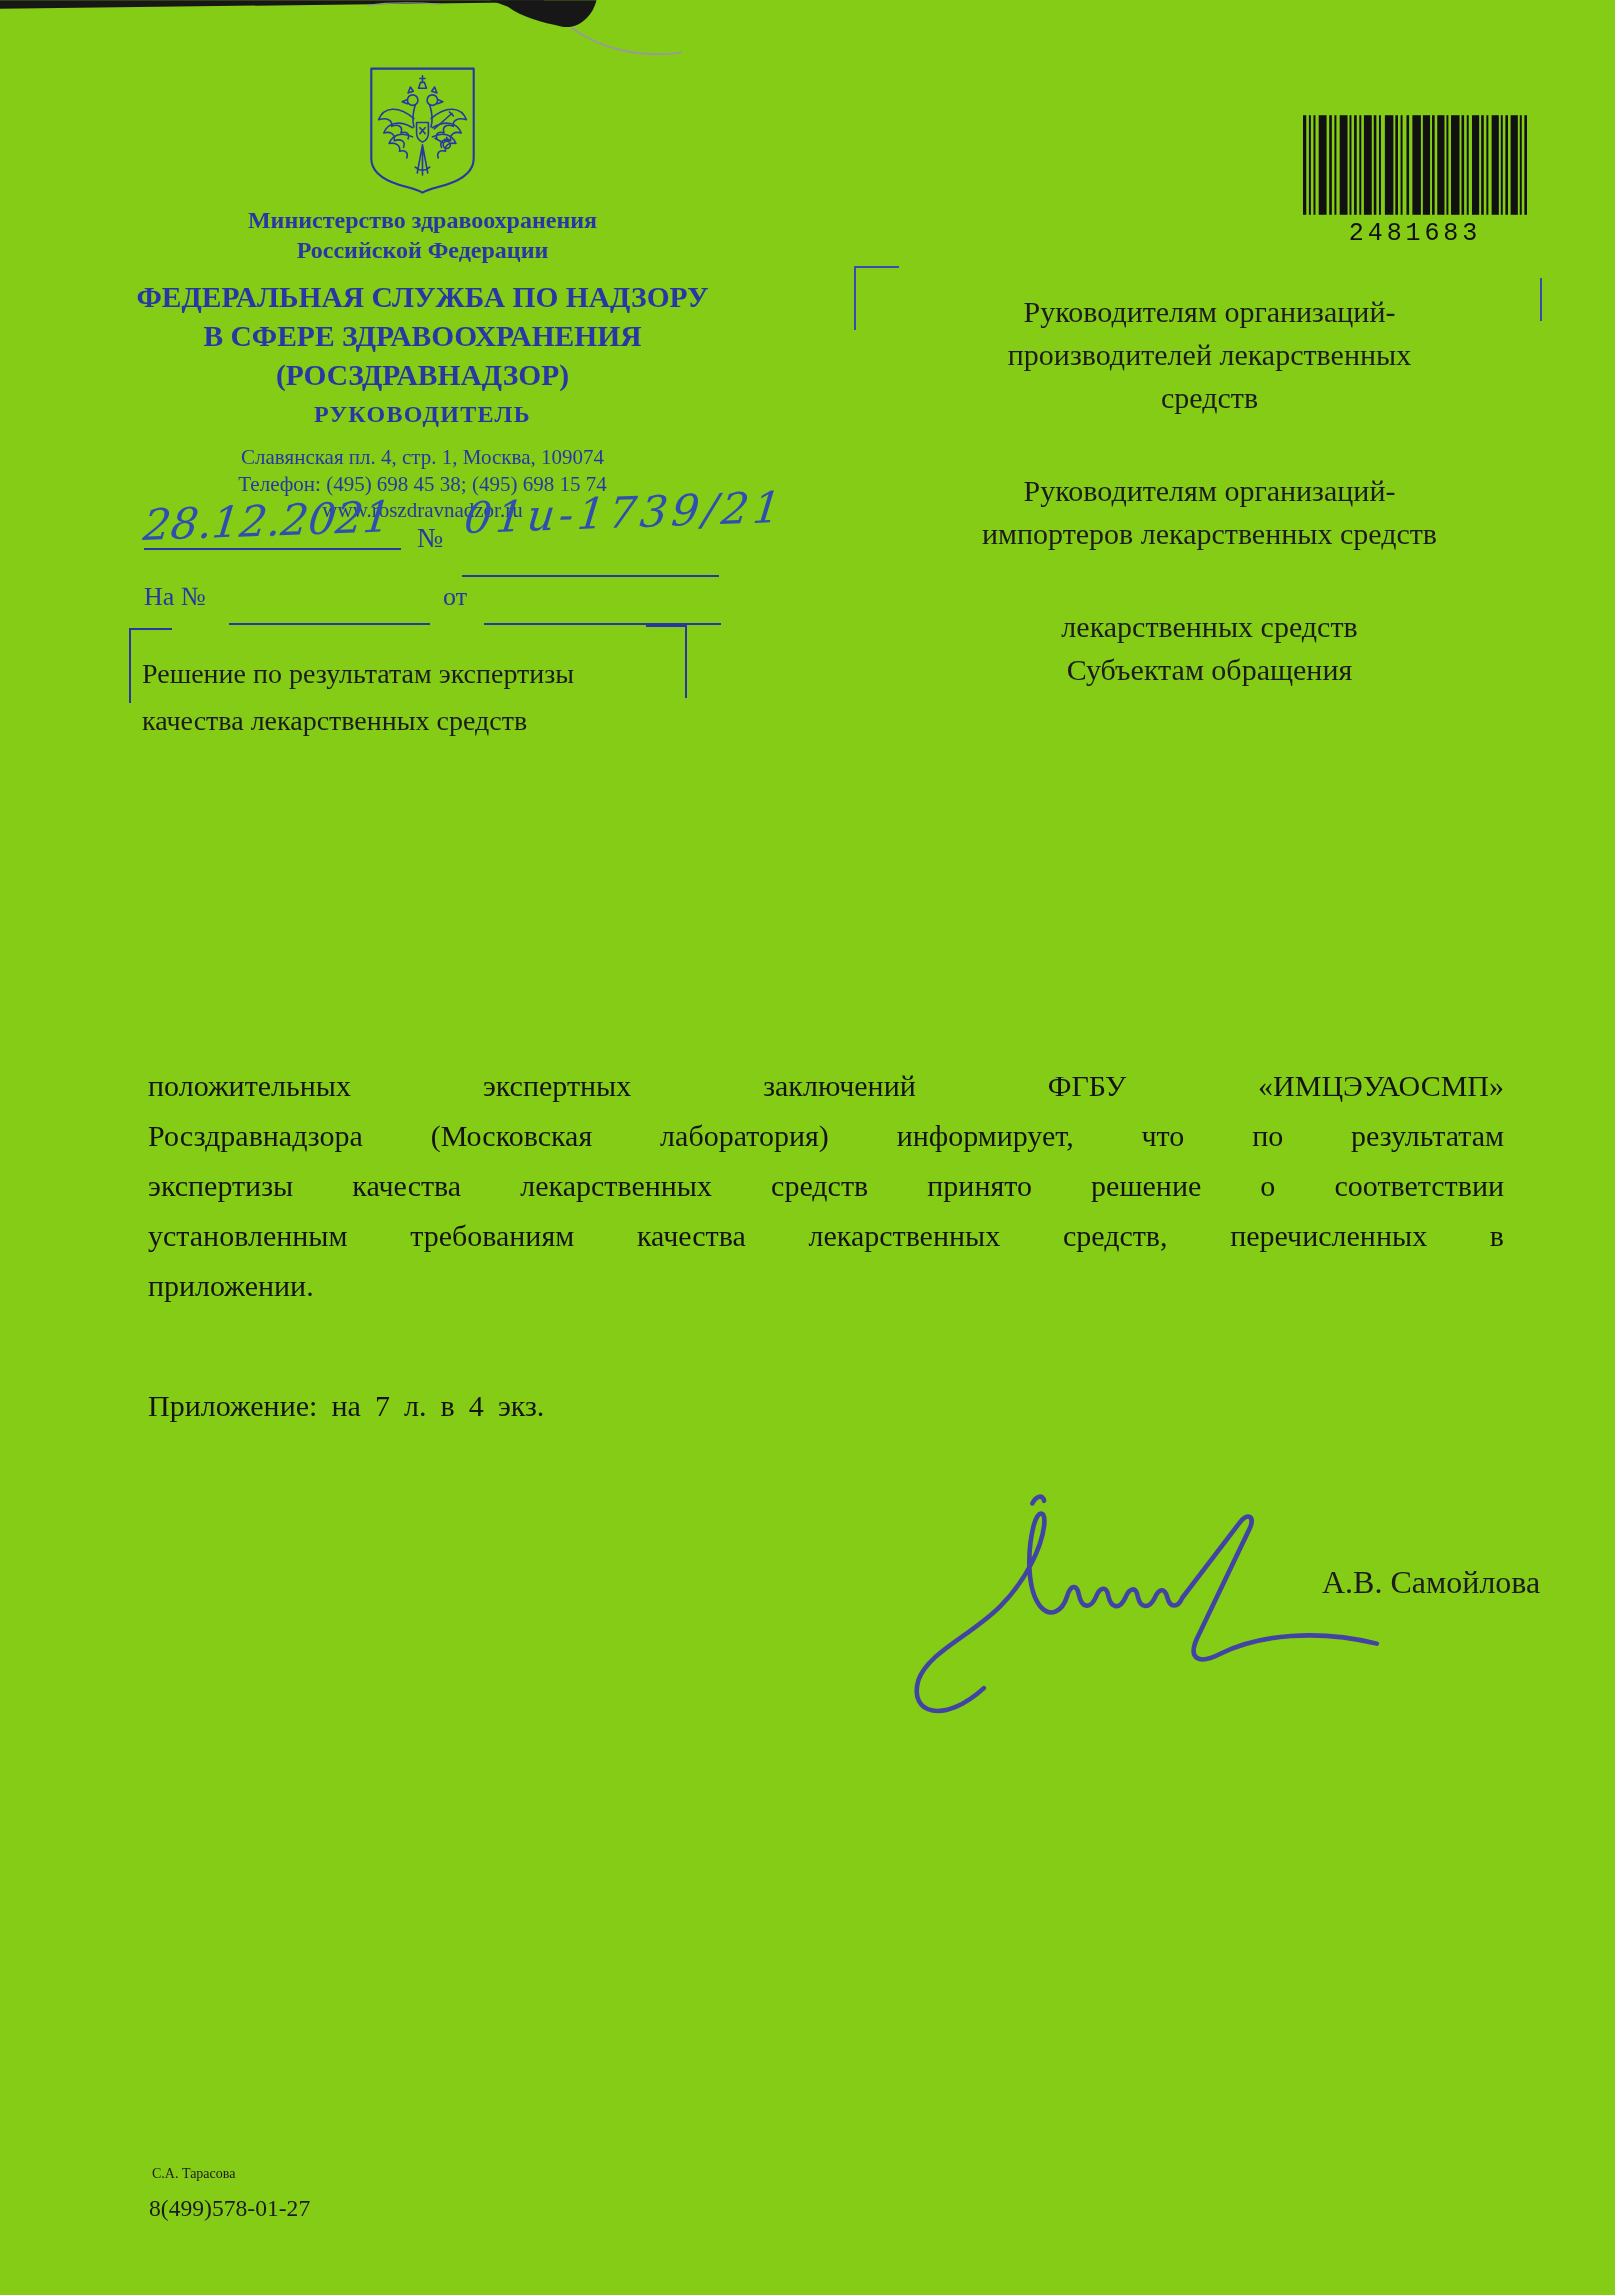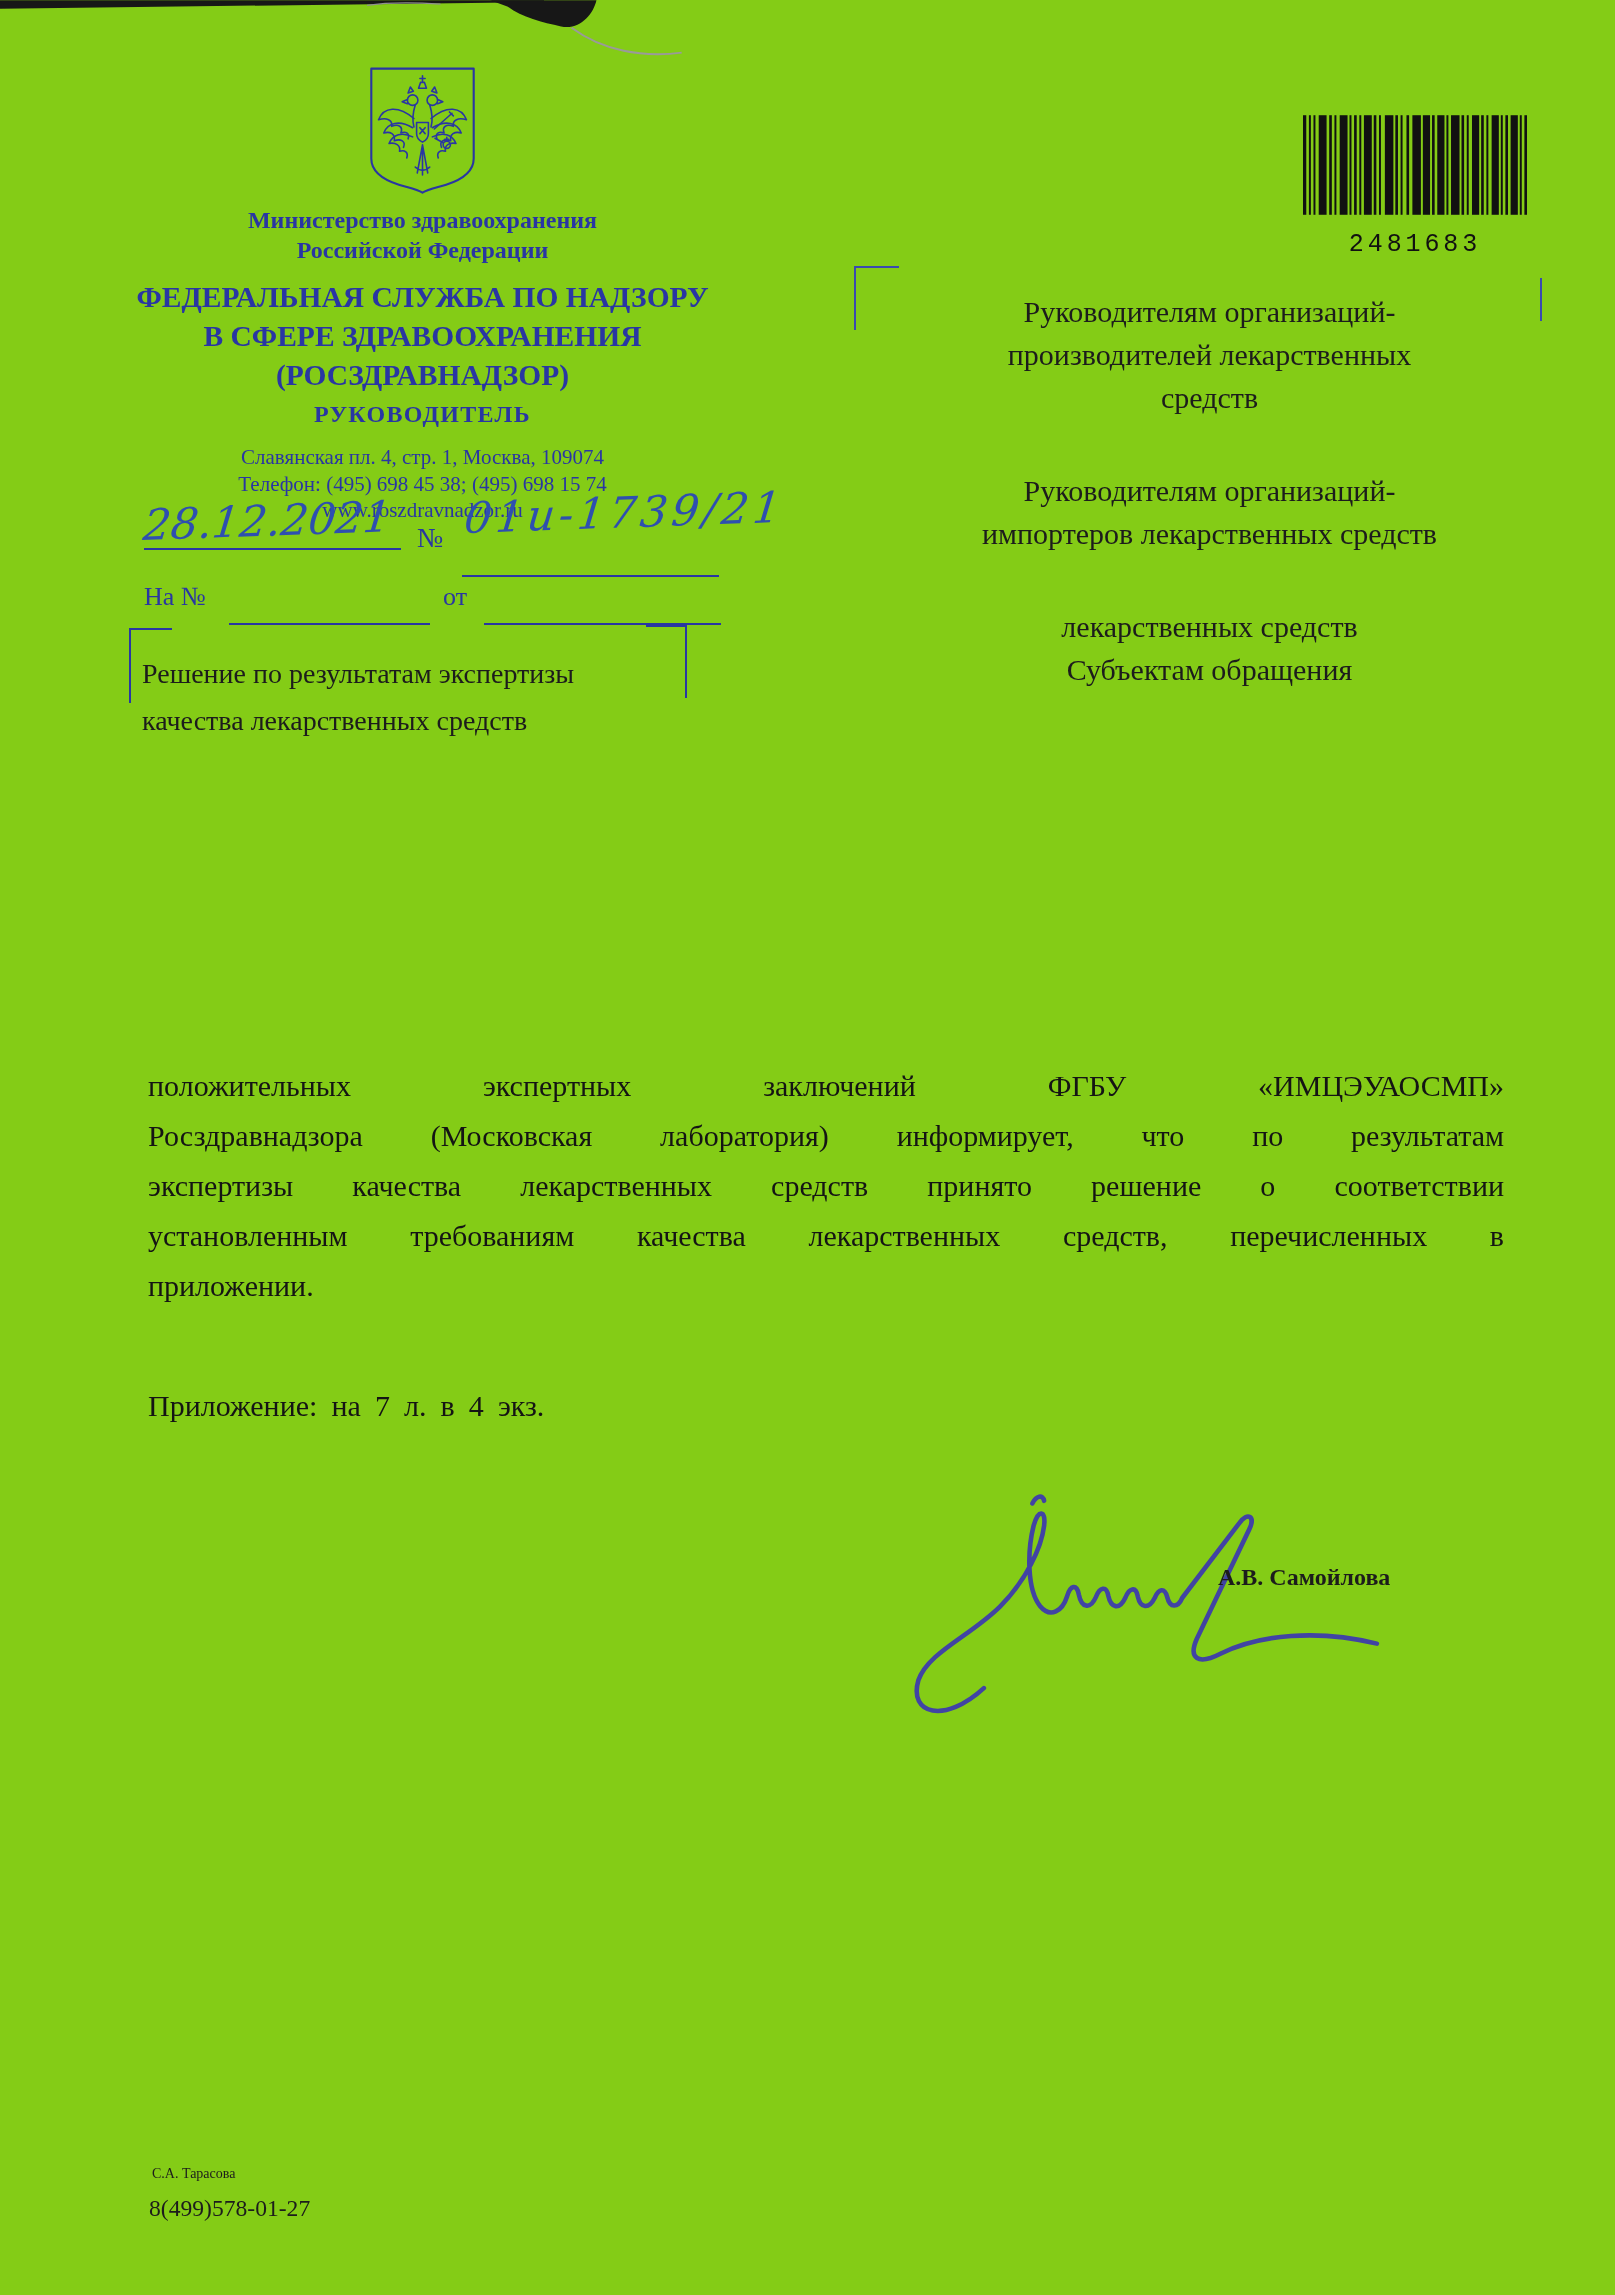--- a/index.html
+++ b/index.html
@@ -41,40 +41,40 @@
 
   
   .brk{border:0 solid var(--form-blue);}
   .brk-subj-l{left:129px;top:628px;width:41px;height:73px;border-top-width:2px;border-left-width:2px;}
   .brk-subj-r{left:646px;top:625px;width:39px;height:71px;border-top-width:2px;border-right-width:2px;}
   .subject{left:142px;top:650px;width:551px;font-size:28px;line-height:47px;color:var(--text-black);}
 
   
   .barcode{left:1303px;top:115px;width:224px;text-align:center;}
   .barcode-num{font-family:"Liberation Mono",monospace;font-size:25px;letter-spacing:3.9px;
-               color:#111;margin-top:13px;white-space:nowrap;}
+               color:#111;margin-top:2px;white-space:nowrap;}
 
   
   .brk-rec{left:854px;top:266px;width:43px;height:62px;border-top-width:2px;border-left-width:2px;border-color:#3a4ab0;}
   .tick-rec{left:1540px;top:278px;width:2px;height:43px;background:#3a4ab0;}
   .recipients{left:849px;top:290px;width:721px;text-align:center;
               font-size:30px;line-height:43px;color:var(--text-black);}
   .recipient{margin-bottom:50px;text-align:center;}
   .recipient:last-child{margin-bottom:0;}
 
   
   .body-text{left:148px;top:1061px;width:1356px;font-size:30px;color:#141414;}
   .bline{text-align:justify;text-align-last:justify;line-height:50px;height:50px;white-space:normal;}
   .bline.first{padding-left:95px;width:1261px;}
   .bline.last{text-align-last:left;}
   .attachment{left:148px;top:1389px;font-size:30px;word-spacing:6.6px;color:#141414;}
 
   
   .sig{left:872px;top:1472px;width:525px;height:262px;}
-  .sig-name{left:1218px;top:1564px;font-size:24px;color:var(--text-black);white-space:nowrap;font-weight:bold;}
+  .sig-name{left:1322px;top:1564px;font-size:32px;color:var(--text-black);white-space:nowrap;}
 
   
   .exec-name{left:152px;top:2166px;font-size:14px;}
   .exec-phone{left:149px;top:2195px;font-size:23.6px;}
 </style>
 </head>
 <body>
 
 <div class="page">
 

